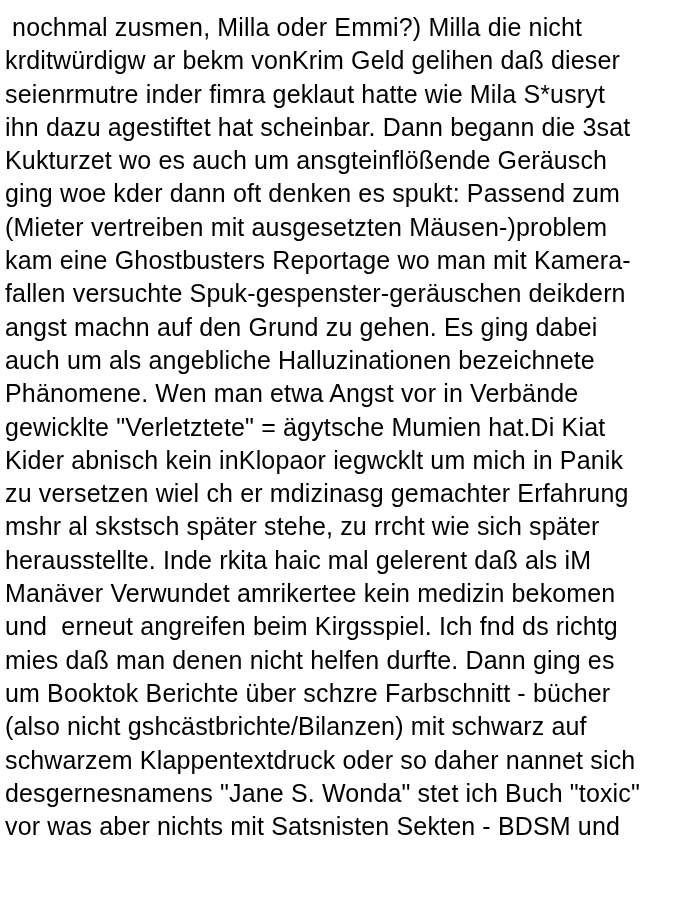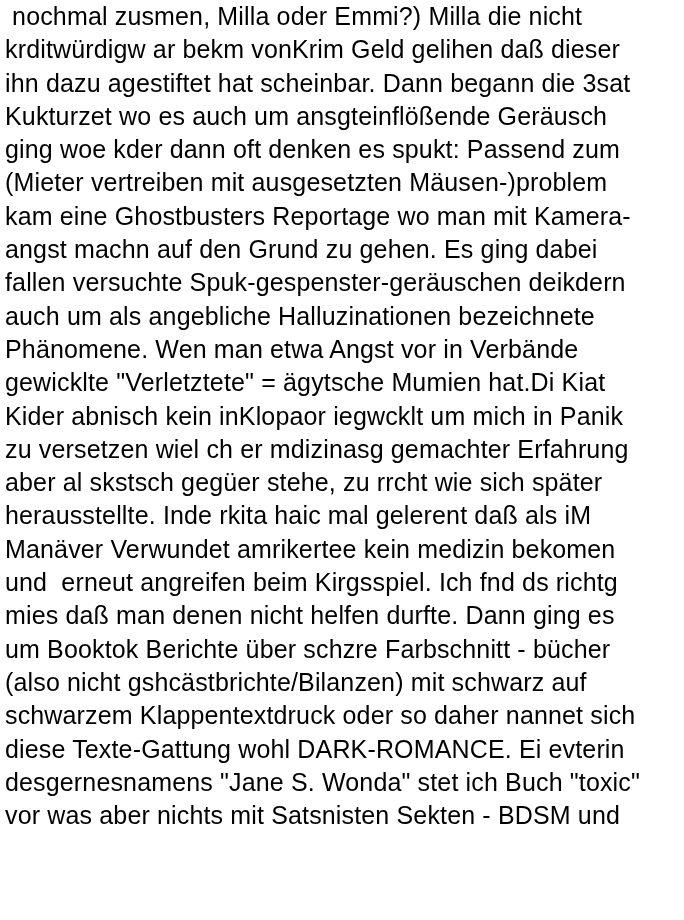--- a/index.html
+++ b/index.html
@@ -8,54 +8,54 @@
     background: #ffffff;
   }
   .page {
     position: relative;
     width: 684px;
     height: 920px;
     overflow: hidden;
     box-sizing: border-box;
     background: #ffffff;
     color: #000000;
-    padding: 0 0 0 5px;
+    padding: 11px 0 0 5px;
     font-family: "Liberation Sans", "DejaVu Sans", sans-serif;
     font-size: 25px;
     line-height: 33.3px;
     letter-spacing: 0.15px;
   }
   .text-line {
     white-space: pre;      
     height: 33.3px;
     overflow: visible;
   }
 </style>
 </head>
 <body>
 
 <div class="page">
   <div class="text-line"> nochmal zusmen, Milla oder Emmi?) Milla die nicht</div>
   <div class="text-line">krditwürdigw ar bekm vonKrim Geld gelihen daß dieser</div>
+  <div class="text-line">seienrmutre inder fimra geklaut hatte wie Mila S*usryt</div>
   <div class="text-line">ihn dazu agestiftet hat scheinbar. Dann begann die 3sat</div>
   <div class="text-line">Kukturzet wo es auch um ansgteinflößende Geräusch</div>
   <div class="text-line">ging woe kder dann oft denken es spukt: Passend zum</div>
   <div class="text-line">(Mieter vertreiben mit ausgesetzten Mäusen-)problem</div>
   <div class="text-line">kam eine Ghostbusters Reportage wo man mit Kamera-</div>
+  <div class="text-line">fallen versuchte Spuk-gespenster-geräuschen deikdern</div>
   <div class="text-line">angst machn auf den Grund zu gehen. Es ging dabei</div>
-  <div class="text-line">fallen versuchte Spuk-gespenster-geräuschen deikdern</div>
   <div class="text-line">auch um als angebliche Halluzinationen bezeichnete</div>
   <div class="text-line">Phänomene. Wen man etwa Angst vor in Verbände</div>
   <div class="text-line">gewicklte "Verletztete" = ägytsche Mumien hat.Di Kiat</div>
   <div class="text-line">Kider abnisch kein inKlopaor iegwcklt um mich in Panik</div>
   <div class="text-line">zu versetzen wiel ch er mdizinasg gemachter Erfahrung</div>
-  <div class="text-line">aber al skstsch gegüer stehe, zu rrcht wie sich später</div>
+  <div class="text-line">mshr al skstsch später stehe, zu rrcht wie sich später</div>
   <div class="text-line">herausstellte. Inde rkita haic mal gelerent daß als iM</div>
   <div class="text-line">Manäver Verwundet amrikertee kein medizin bekomen</div>
   <div class="text-line">und  erneut angreifen beim Kirgsspiel. Ich fnd ds richtg</div>
   <div class="text-line">mies daß man denen nicht helfen durfte. Dann ging es</div>
   <div class="text-line">um Booktok Berichte über schzre Farbschnitt - bücher</div>
   <div class="text-line">(also nicht gshcästbrichte/Bilanzen) mit schwarz auf</div>
   <div class="text-line">schwarzem Klappentextdruck oder so daher nannet sich</div>
-  <div class="text-line">diese Texte-Gattung wohl DARK-ROMANCE. Ei evterin</div>
   <div class="text-line">desgernesnamens "Jane S. Wonda" stet ich Buch "toxic"</div>
   <div class="text-line">vor was aber nichts mit Satsnisten Sekten - BDSM und</div>
 </div>
 
 </body></html>

